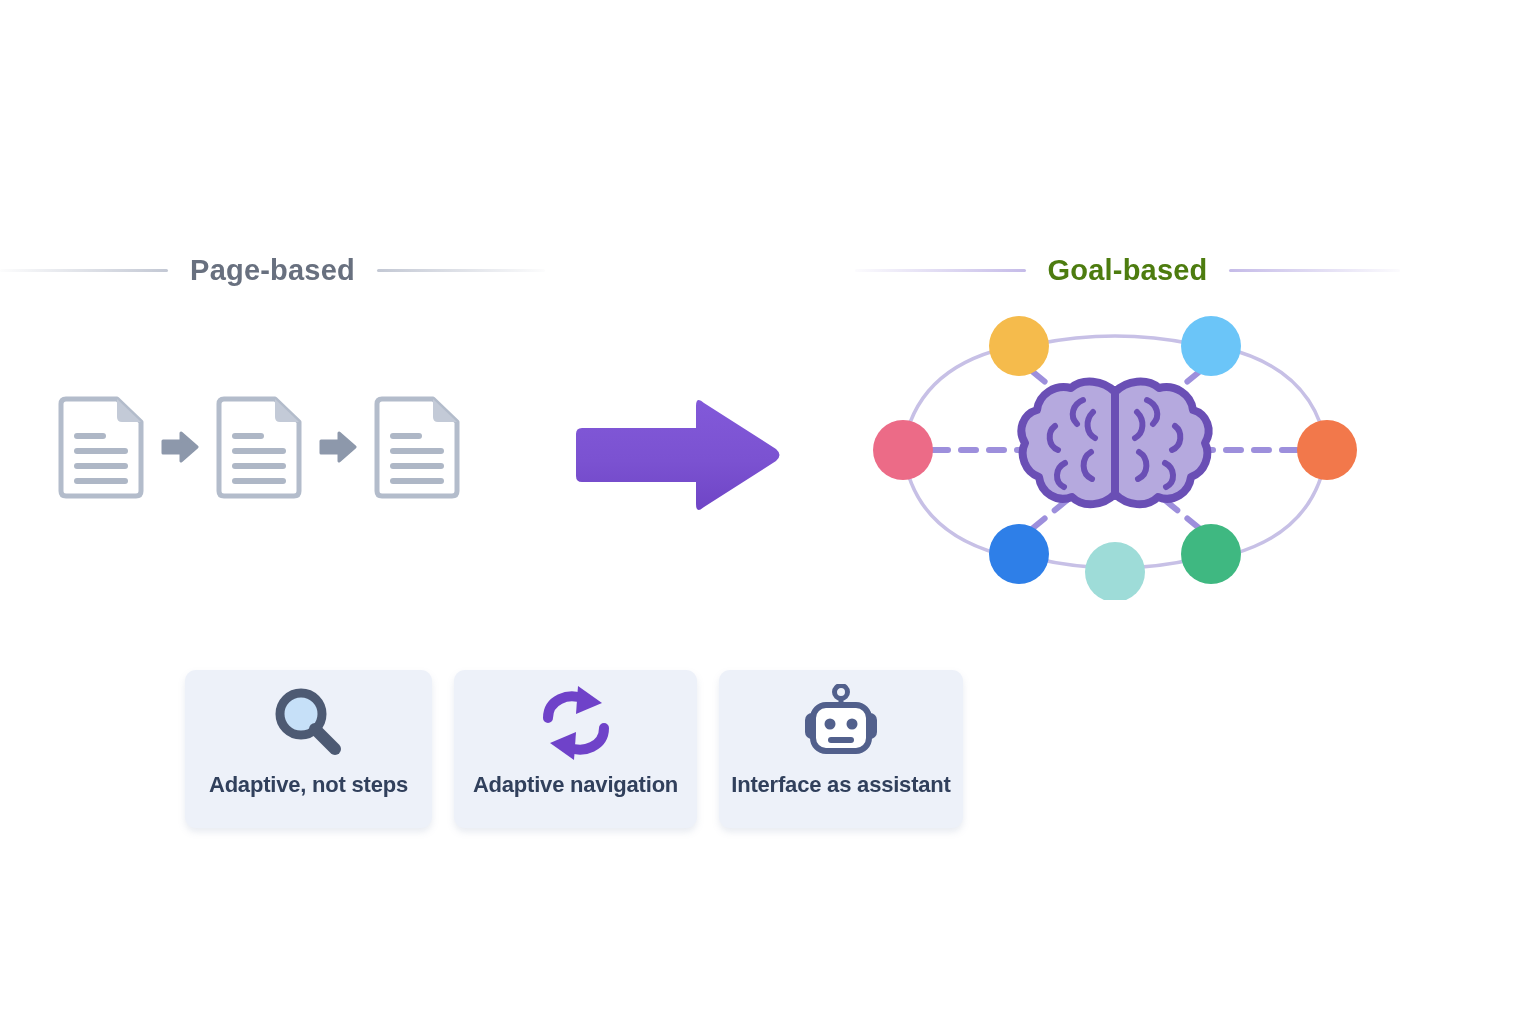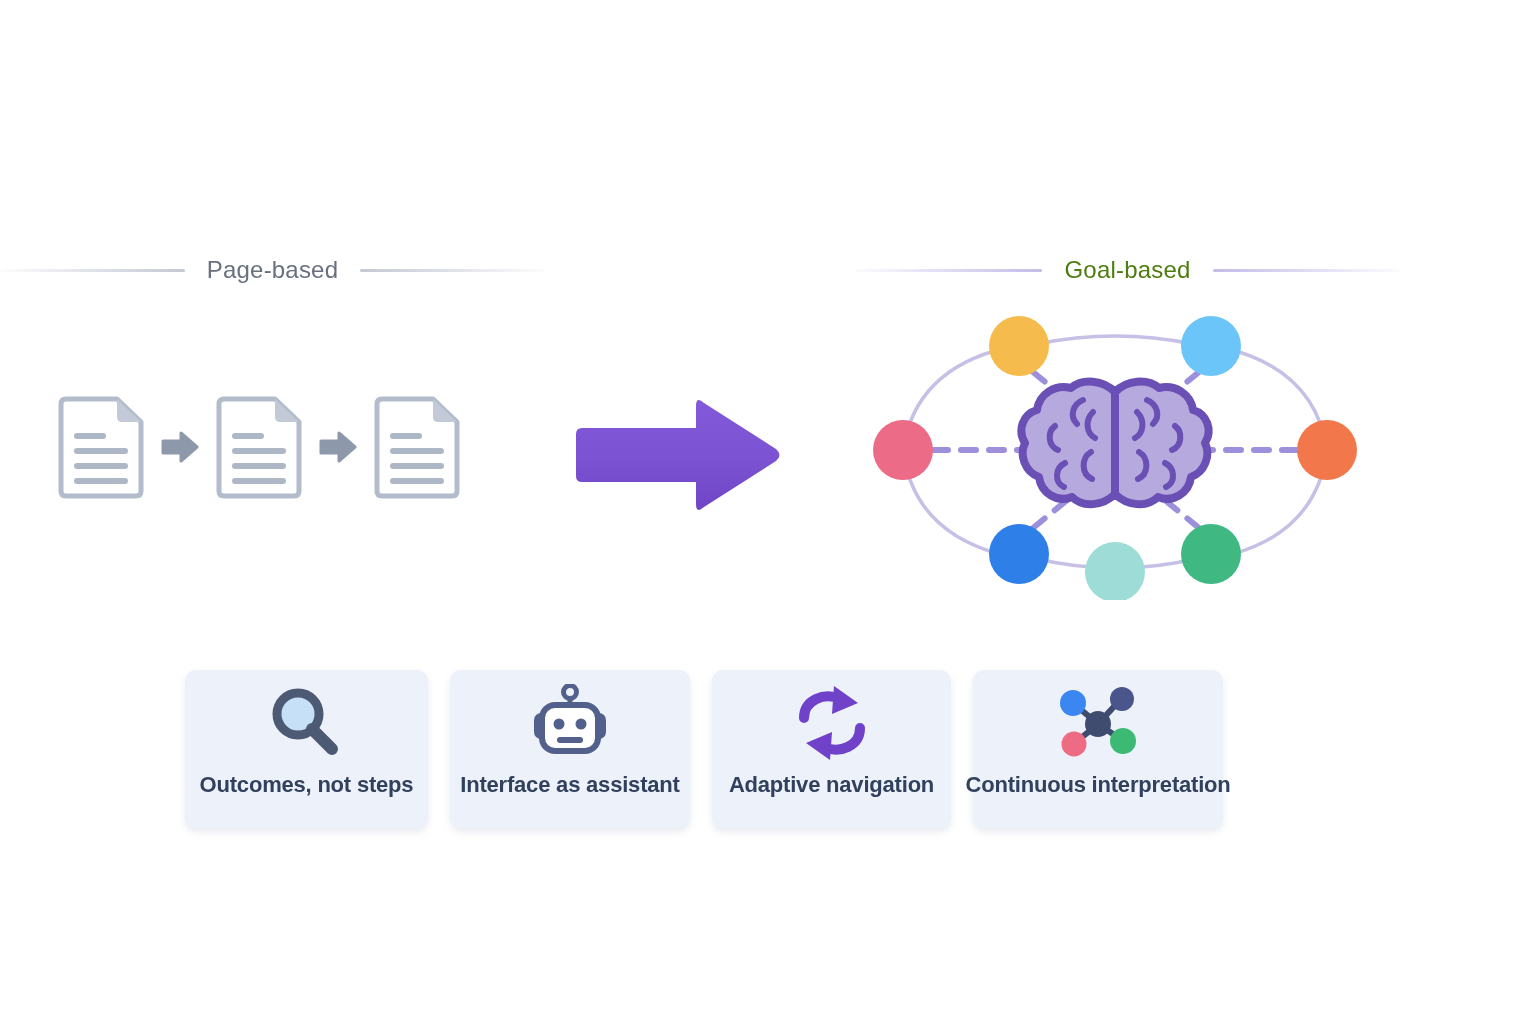--- a/index.html
+++ b/index.html
@@ -21,22 +21,22 @@
     display: flex;
     align-items: center;
     height: 40px;
   }
   .section-header .rule {
     height: 3px;
     flex: 1 1 auto;
     border-radius: 2px;
   }
   .section-header .title {
-    font-size: 24px;
-    font-weight: normal;
+    font-size: 29px;
+    font-weight: bold;
     letter-spacing: 0.2px;
     white-space: nowrap;
     padding: 0 22px;
   }
 
   #header-page {
     left: 0px;
     top: 250px;
     width: 545px;
   }
@@ -262,63 +262,45 @@
 <div id="cards">
 
   <div class="card card-1">
     <div class="card-icon">
       <svg viewBox="0 0 84 78" width="84" height="78">
         <circle cx="34" cy="30" r="17" fill="#c6e0f8"></circle>
         <circle cx="34" cy="30" r="21" fill="none" stroke="#4d5a73" stroke-width="9"></circle>
         <line x1="48" y1="45" x2="68" y2="65" stroke="#4d5a73" stroke-width="12" stroke-linecap="round"></line>
       </svg>
     </div>
-    <div class="card-label">Outcomes, not steps</div>
+    <div class="card-label">Adaptive, not steps</div>
+  </div>
+
+  <div class="card card-2">
+    <div class="card-icon">
+      <svg viewBox="0 0 84 78" width="84" height="78">
+        <path d="M14 34 C14 16 34 8 50 15" fill="none" stroke="#6f42c9" stroke-width="10" stroke-linecap="round"></path>
+        <path d="M44 2 L68 19 L42 30 Z" fill="#6f42c9"></path>
+        <path d="M70 44 C70 62 50 70 34 63" fill="none" stroke="#6f42c9" stroke-width="10" stroke-linecap="round"></path>
+        <path d="M40 76 L16 59 L42 48 Z" fill="#6f42c9"></path>
+      </svg>
+    </div>
+    <div class="card-label">Adaptive navigation</div>
   </div>
 
   <div class="card card-3">
     <div class="card-icon">
       <svg viewBox="0 0 84 78" width="84" height="78">
         <circle cx="42" cy="8" r="6.5" fill="none" stroke="#52608c" stroke-width="5"></circle>
         <line x1="42" y1="14" x2="42" y2="22" stroke="#52608c" stroke-width="5"></line>
         <rect x="6" y="29" width="14" height="26" rx="7" fill="#52608c"></rect>
         <rect x="64" y="29" width="14" height="26" rx="7" fill="#52608c"></rect>
         <rect x="14" y="21" width="56" height="46" rx="13" fill="#ffffff" stroke="#52608c" stroke-width="6"></rect>
         <circle cx="31" cy="40" r="5.5" fill="#52608c"></circle>
         <circle cx="53" cy="40" r="5.5" fill="#52608c"></circle>
         <rect x="29" y="53" width="26" height="6" rx="3" fill="#52608c"></rect>
       </svg>
     </div>
     <div class="card-label">Interface as assistant</div>
   </div>
 
-  <div class="card card-2">
-    <div class="card-icon">
-      <svg viewBox="0 0 84 78" width="84" height="78">
-        <path d="M14 34 C14 16 34 8 50 15" fill="none" stroke="#6f42c9" stroke-width="10" stroke-linecap="round"></path>
-        <path d="M44 2 L68 19 L42 30 Z" fill="#6f42c9"></path>
-        <path d="M70 44 C70 62 50 70 34 63" fill="none" stroke="#6f42c9" stroke-width="10" stroke-linecap="round"></path>
-        <path d="M40 76 L16 59 L42 48 Z" fill="#6f42c9"></path>
-      </svg>
-    </div>
-    <div class="card-label">Adaptive navigation</div>
-  </div>
-
-  <div class="card card-4">
-    <div class="card-icon">
-      <svg viewBox="0 0 84 78" width="84" height="78">
-        <g stroke="#3f4c70" stroke-width="6" stroke-linecap="round">
-          <line x1="42" y1="40" x2="17" y2="19"></line>
-          <line x1="42" y1="40" x2="65" y2="15"></line>
-          <line x1="42" y1="40" x2="19" y2="59"></line>
-          <line x1="42" y1="40" x2="66" y2="56"></line>
-        </g>
-        <circle cx="42" cy="40" r="13" fill="#3f4c70"></circle>
-        <circle cx="17" cy="19" r="13" fill="#3b86f0"></circle>
-        <circle cx="66" cy="15" r="12" fill="#4a558c"></circle>
-        <circle cx="18" cy="60" r="12.5" fill="#ee6b84"></circle>
-        <circle cx="67" cy="57" r="13" fill="#3cba73"></circle>
-      </svg>
-    </div>
-    <div class="card-label">Continuous interpretation</div>
-  </div>
 
 </div>
 
 </body></html>

